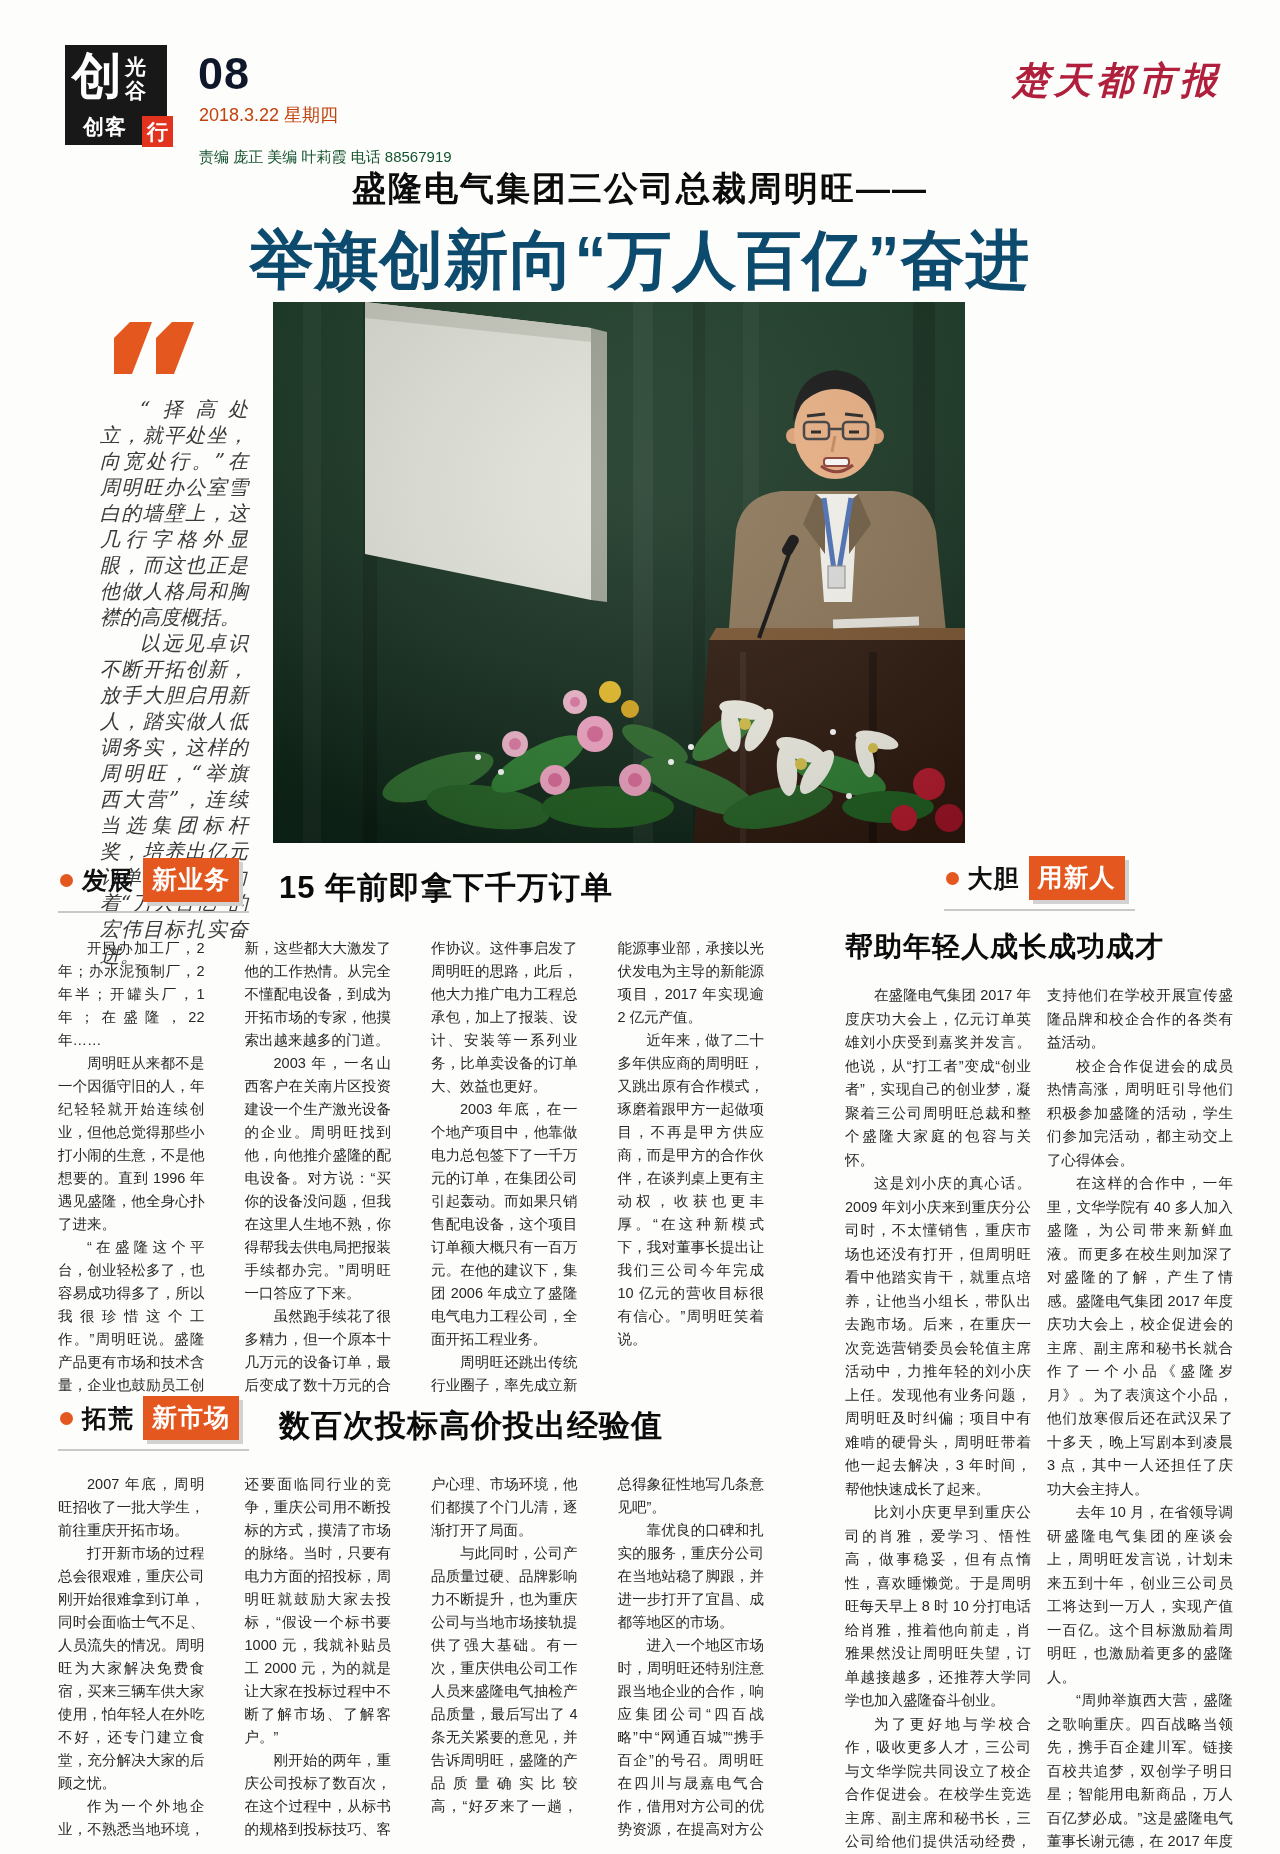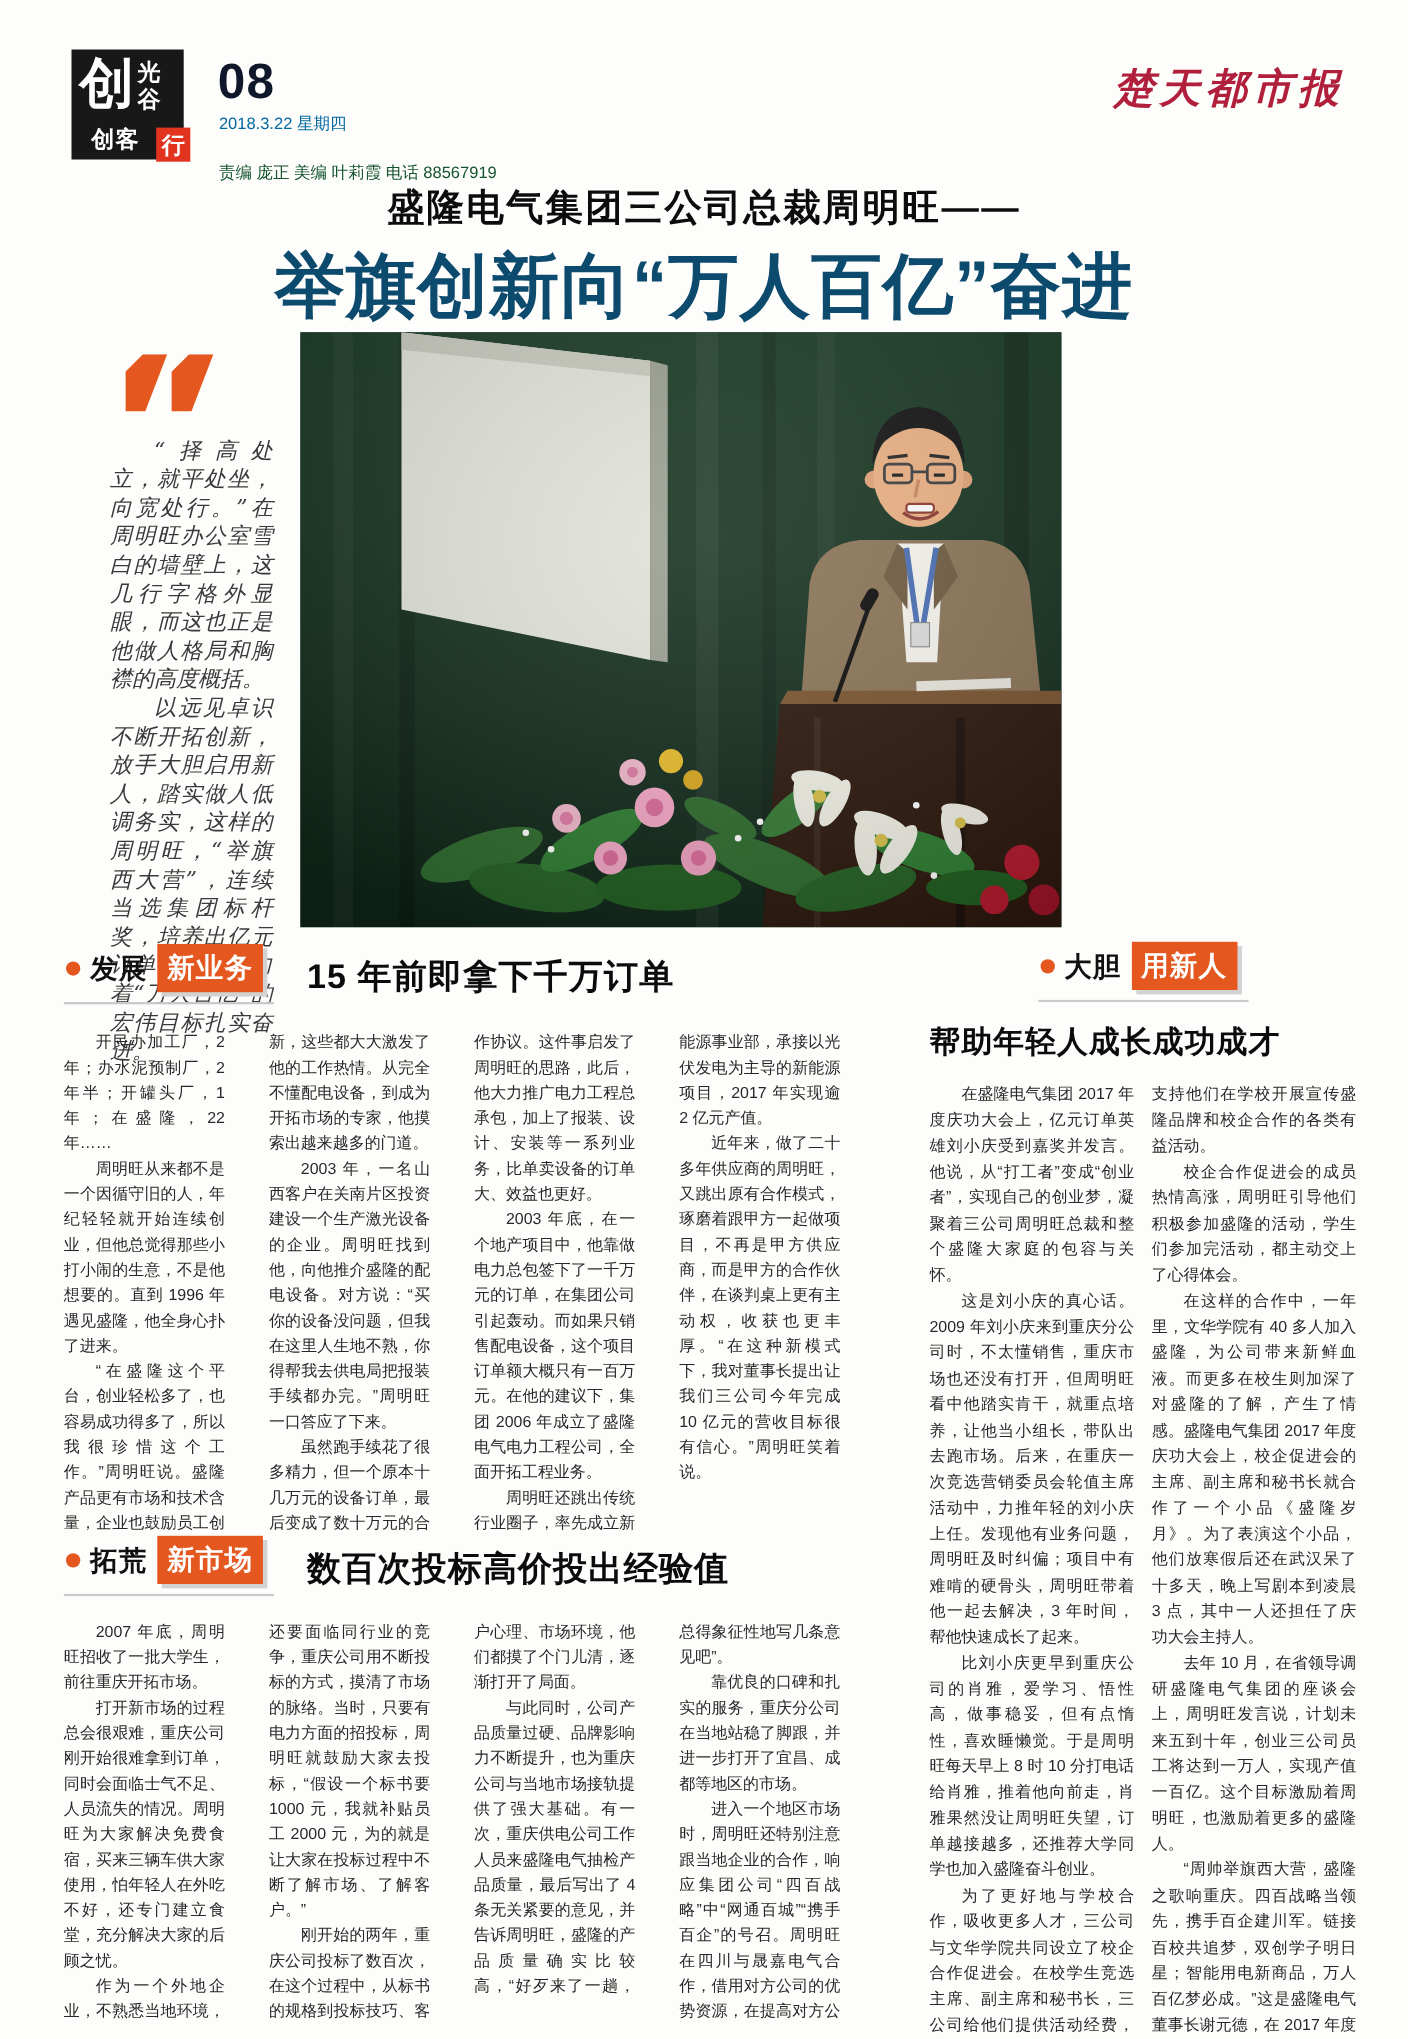--- a/index.html
+++ b/index.html
@@ -13,21 +13,21 @@
   }
 
   
   .logo-box{ position:absolute; left:65px; top:45px; width:102px; height:100px; background:#181818; color:#fff; }
   .logo-main{ display:flex; padding:5px 4px 0 7px; }
   .logo-chuang{ font-size:50px; font-weight:bold; line-height:1.05; }
   .logo-side{ display:flex; flex-direction:column; font-size:21px; font-weight:bold; line-height:1.15; margin-left:3px; margin-top:5px; }
   .logo-row2{ position:absolute; left:0; bottom:4px; width:100%; text-align:right; padding-right:40px; font-size:21px; font-weight:bold; letter-spacing:1px; }
   .logo-xing{ position:absolute; right:-6px; bottom:-2px; width:31px; height:31px; background:var(--logo-red,#e2331f); color:#fff; display:flex; align-items:center; justify-content:center; font-size:21px; font-weight:bold; }
   .page-num{ position:absolute; left:198px; top:48px; font-size:45px; font-weight:bold; color:#0f172a; letter-spacing:1px; }
-  .issue-date{ position:absolute; left:199px; top:103px; font-size:15px; color:#0369a1; }
+  .issue-date{ position:absolute; left:199px; top:103px; font-size:18px; color:#c2410c; }
   .staff-line{ position:absolute; left:199px; top:124px; font-size:15px; color:#14532d;margin-top:24px; }
   .paper-name{ position:absolute; right:58px; top:56px; font-size:37px; font-weight:bold; font-style:italic; letter-spacing:5px; color:var(--masthead-red,#b01f3c); font-family:"DejaVu Serif", serif; }
 
   
   .headline{ position:absolute; left:0; top:166px; width:100%; text-align:center; }
   .kicker{ font-size:34px; font-weight:bold; color:#0c0c0c; letter-spacing:2px; }
   .main-title{ font-size:64px; font-weight:900; color:#0c4a6e; letter-spacing:1px; margin-top:5px; }
   .byline{ font-size:15px; color:#1e1e1e; margin-top:11px; }
 
   

